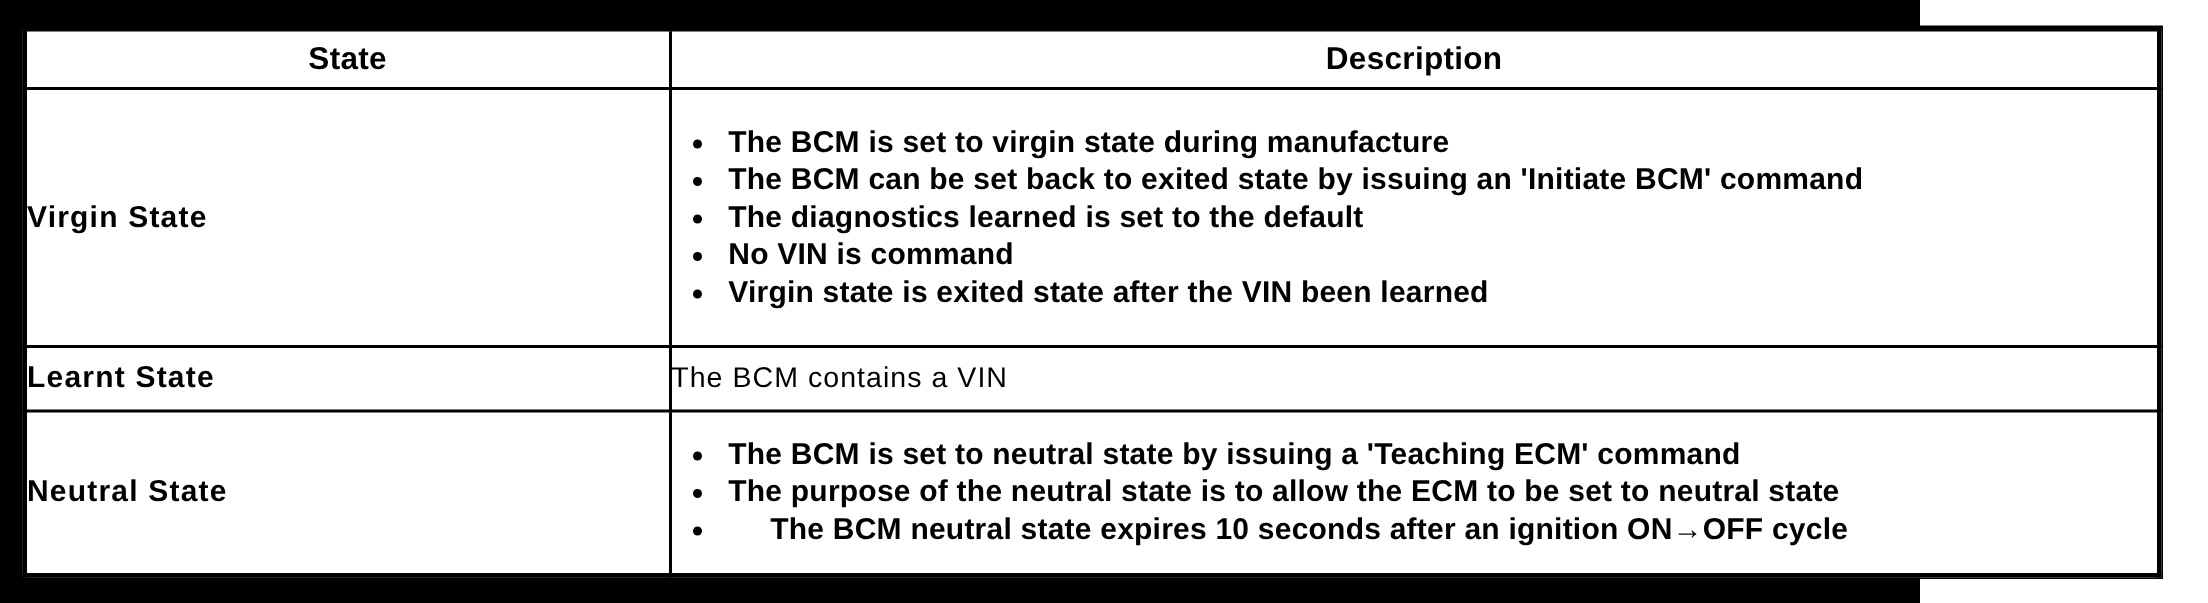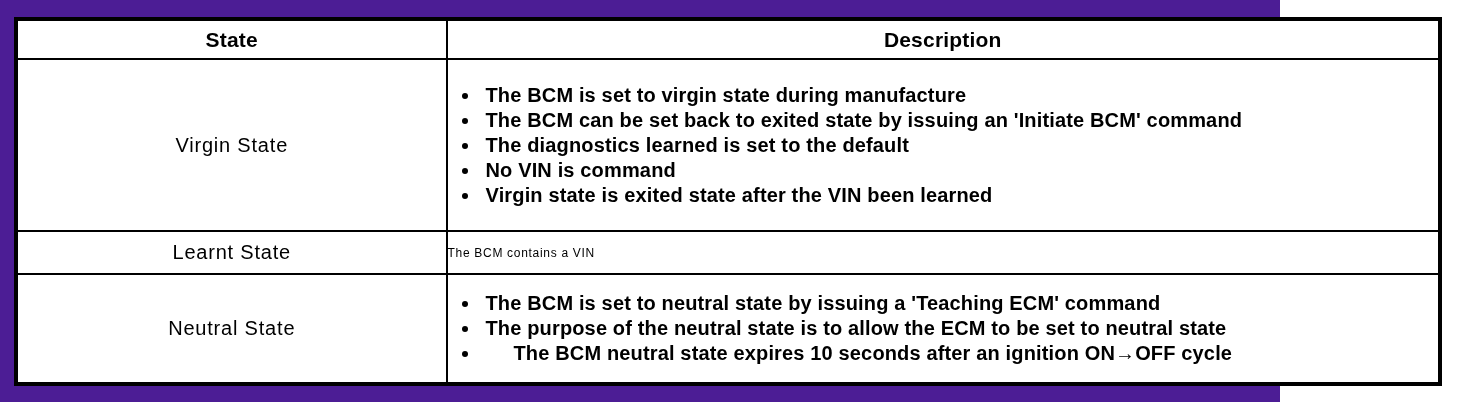--- a/index.html
+++ b/index.html
@@ -14,21 +14,21 @@
     overflow: hidden;
     font-family: "Liberation Sans", "DejaVu Sans", sans-serif;
     color: #000000;
     -webkit-font-smoothing: none;
   }
 
   .page {
     position: relative;
     width: 1280px;
     height: 402px;
-    background: #4c1d95;
+    background: #000000;
   }
 
   
   .state-table {
     position: absolute;
     left: 15px;
     top: 18px;
     width: 1426px;
     border-collapse: collapse;
     table-layout: fixed;
@@ -57,36 +57,36 @@
   .hdr-row th {
     height: 37px;
     text-align: center;
     font-weight: bold;
     font-size: 21px;
     letter-spacing: 0.2px;
   }
 
   
   .state-cell {
-    text-align: center;
     font-size: 20px;
     letter-spacing: 0.8px;
     padding: 4px 6px;
+    font-weight: bold;
   }
 
   
   .desc-cell {
     text-align: left;
     font-size: 20px;
     padding: 8px 10px 8px 14px;
     font-weight: bold;
   }
 
   .desc-plain {
-    font-size: 12px;
+    font-size: 19px;
     letter-spacing: 0.7px;
     padding: 10px 10px 10px 14px;
     margin-top: 11px;
   }
 
   ul.bullets {
     list-style: none;
     margin: 0;
     padding: 0;
   }

